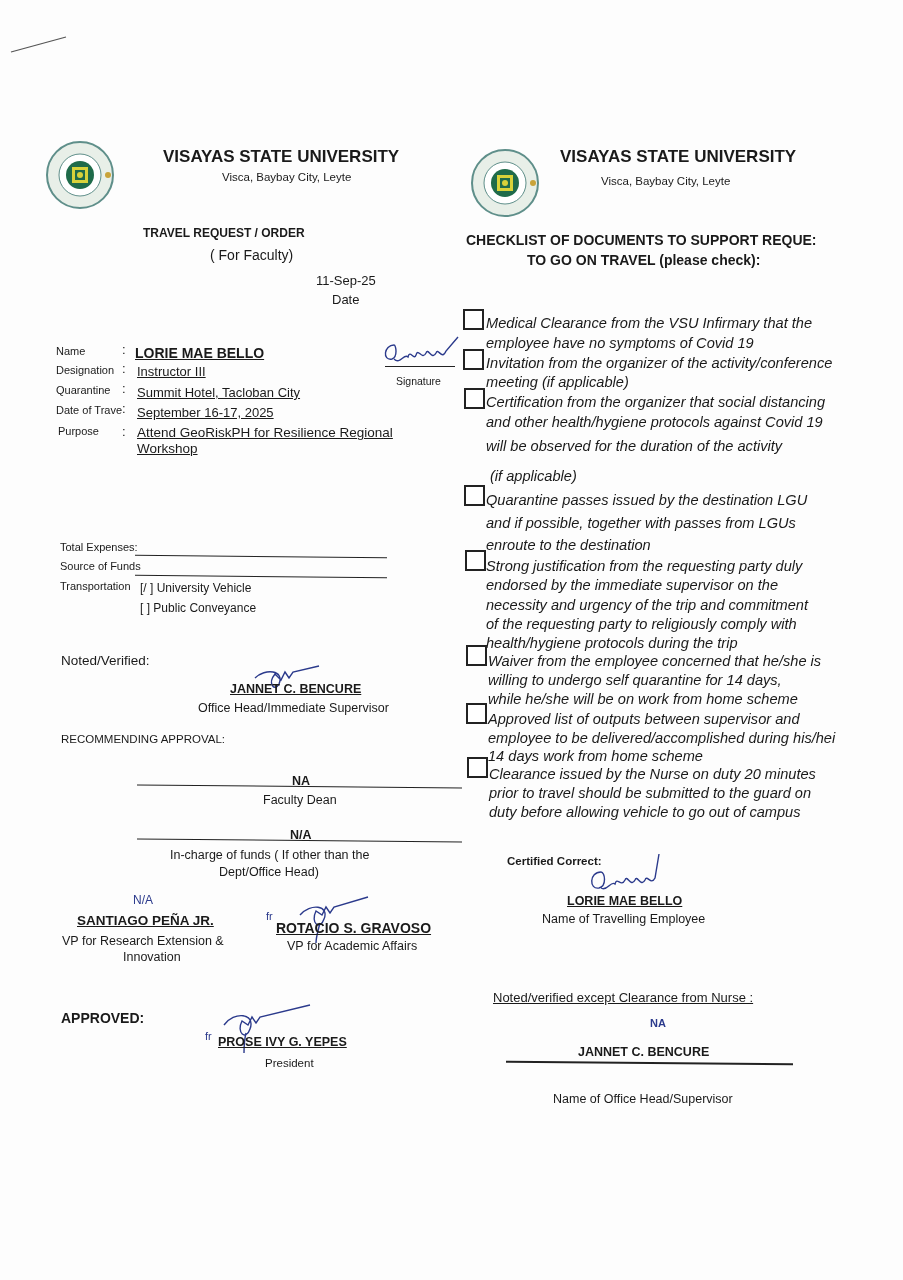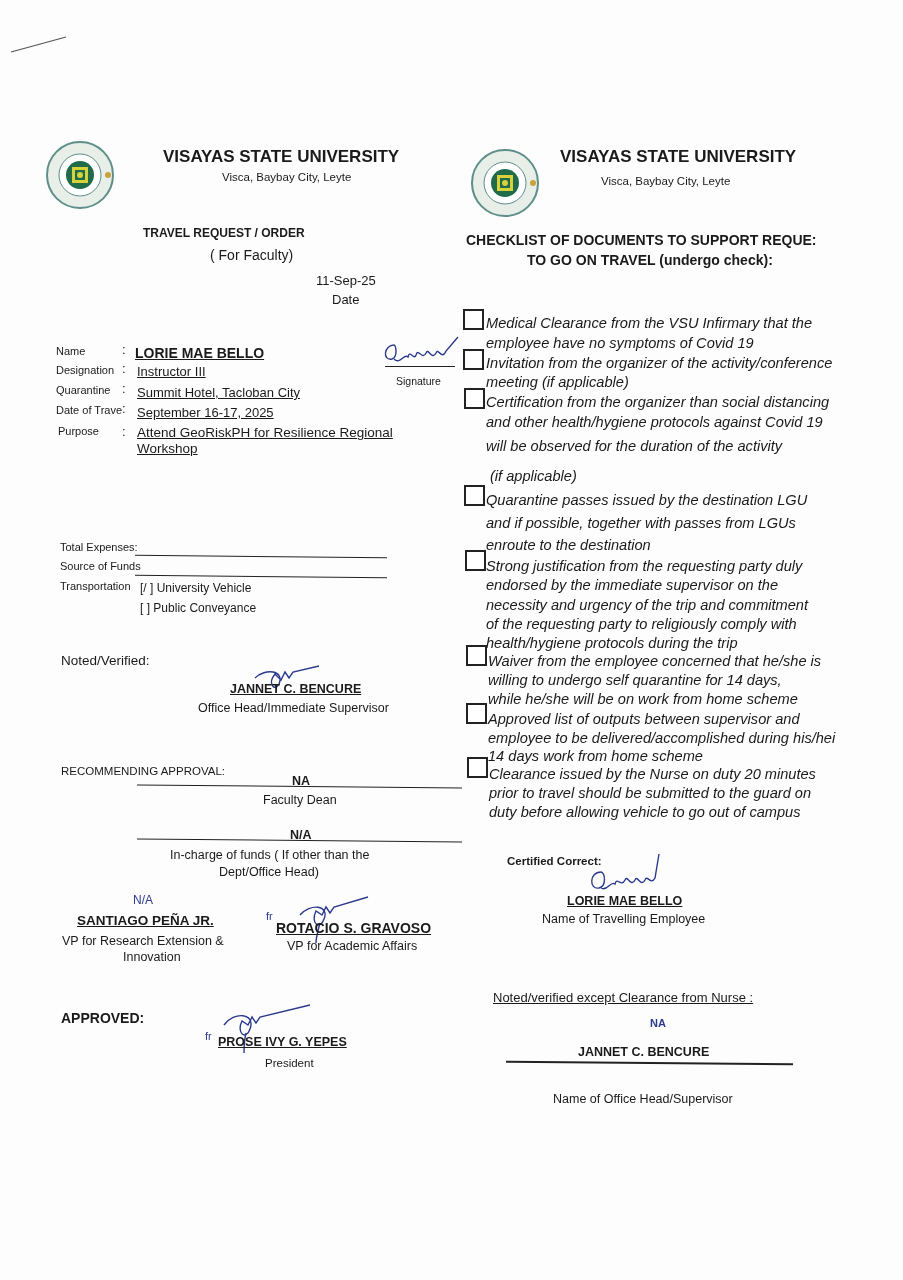--- a/index.html
+++ b/index.html
@@ -89,21 +89,21 @@
     <span>Public Conveyance</span>
   </div>
 
   <div class="abs" style="left:61px;top:653px;font-size:13.5px">Noted/Verified:</div>
   <svg class="sig" style="left:245px;top:664px" width="80" height="30" viewBox="0 0 80 30">
     <path d="M10 14 C20 4 40 6 34 20 C30 28 22 20 30 10 L36 16 L40 8 L44 14 L48 8 L74 2" fill="none" stroke="#2b3a8c" stroke-width="1.4"></path>
   </svg>
   <div class="abs b u" style="left:230px;top:682px;font-size:12.5px">JANNET C. BENCURE</div>
   <div class="abs" style="left:198px;top:701px;font-size:12.5px">Office Head/Immediate Supervisor</div>
 
-  <div class="abs" style="left:61px;top:765px;font-size:11.5px">RECOMMENDING APPROVAL:</div>
+  <div class="abs" style="left:61px;top:733px;font-size:11.5px">RECOMMENDING APPROVAL:</div>
   <div class="line" style="left:137px;top:786px;width:325px;transform:rotate(0.5deg)"></div>
   <div class="abs b" style="left:292px;top:774px;font-size:12.5px">NA</div>
   <div class="abs" style="left:263px;top:793px;font-size:12.5px">Faculty Dean</div>
 
   <div class="line" style="left:137px;top:840px;width:325px;transform:rotate(0.5deg)"></div>
   <div class="abs b" style="left:290px;top:828px;font-size:12.5px">N/A</div>
   <div class="abs" style="left:170px;top:848px;font-size:12.5px">In-charge of  funds ( If other than the</div>
   <div class="abs" style="left:219px;top:865px;font-size:12.5px">Dept/Office Head)</div>
 
   <div class="abs ink" style="left:133px;top:893px;font-size:12px">N/A</div>
@@ -134,35 +134,35 @@
     <circle cx="35" cy="35" r="14" fill="#1f6b4a"></circle>
     <rect x="27" y="27" width="16" height="16" fill="#d8d23a"></rect>
     <rect x="30" y="30" width="10" height="10" fill="#1f6b4a"></rect>
     <circle cx="35" cy="35" r="3" fill="#d8d23a"></circle>
     <circle cx="63" cy="35" r="3" fill="#c9a33a"></circle>
   </svg>
   <div class="abs b" style="left:560px;top:147px;font-size:17px">VISAYAS STATE UNIVERSITY</div>
   <div class="abs" style="left:601px;top:175px;font-size:11.5px">Visca, Baybay City, Leyte</div>
 
   <div class="abs b" style="left:466px;top:232px;font-size:14px">CHECKLIST OF DOCUMENTS TO SUPPORT REQUE:</div>
-  <div class="abs b" style="left:527px;top:252px;font-size:14px">TO GO ON TRAVEL (undergo check):</div>
+  <div class="abs b" style="left:527px;top:252px;font-size:14px">TO GO ON TRAVEL (please check):</div>
 
   <div>
     <div class="cb" style="left:463px;top:309px"></div>
     <div class="ck" style="top:313px">Medical Clearance from the VSU Infirmary that the</div>
     <div class="ck" style="top:333px">employee have no symptoms of Covid 19</div>
   </div>
   <div>
     <div class="cb" style="left:463px;top:349px"></div>
     <div class="ck" style="top:353px">Invitation from the organizer of the activity/conference</div>
     <div class="ck" style="top:372px">meeting (if applicable)</div>
   </div>
   <div>
     <div class="cb" style="left:464px;top:388px"></div>
-    <div class="ck" style="top:392px">Certification from the organizer than social distancing</div>
+    <div class="ck" style="top:392px">Certification from the organizer that social distancing</div>
     <div class="ck" style="top:412px">and other health/hygiene protocols against Covid 19</div>
     <div class="ck" style="top:436px">will be observed for the duration of the activity</div>
     <div class="ck" style="left:490px;top:466px">(if applicable)</div>
   </div>
   <div>
     <div class="cb" style="left:464px;top:485px"></div>
     <div class="ck" style="top:490px">Quarantine passes issued by the destination LGU</div>
     <div class="ck" style="top:513px">and if possible, together with passes from LGUs</div>
     <div class="ck" style="top:535px">enroute to the destination</div>
   </div>

